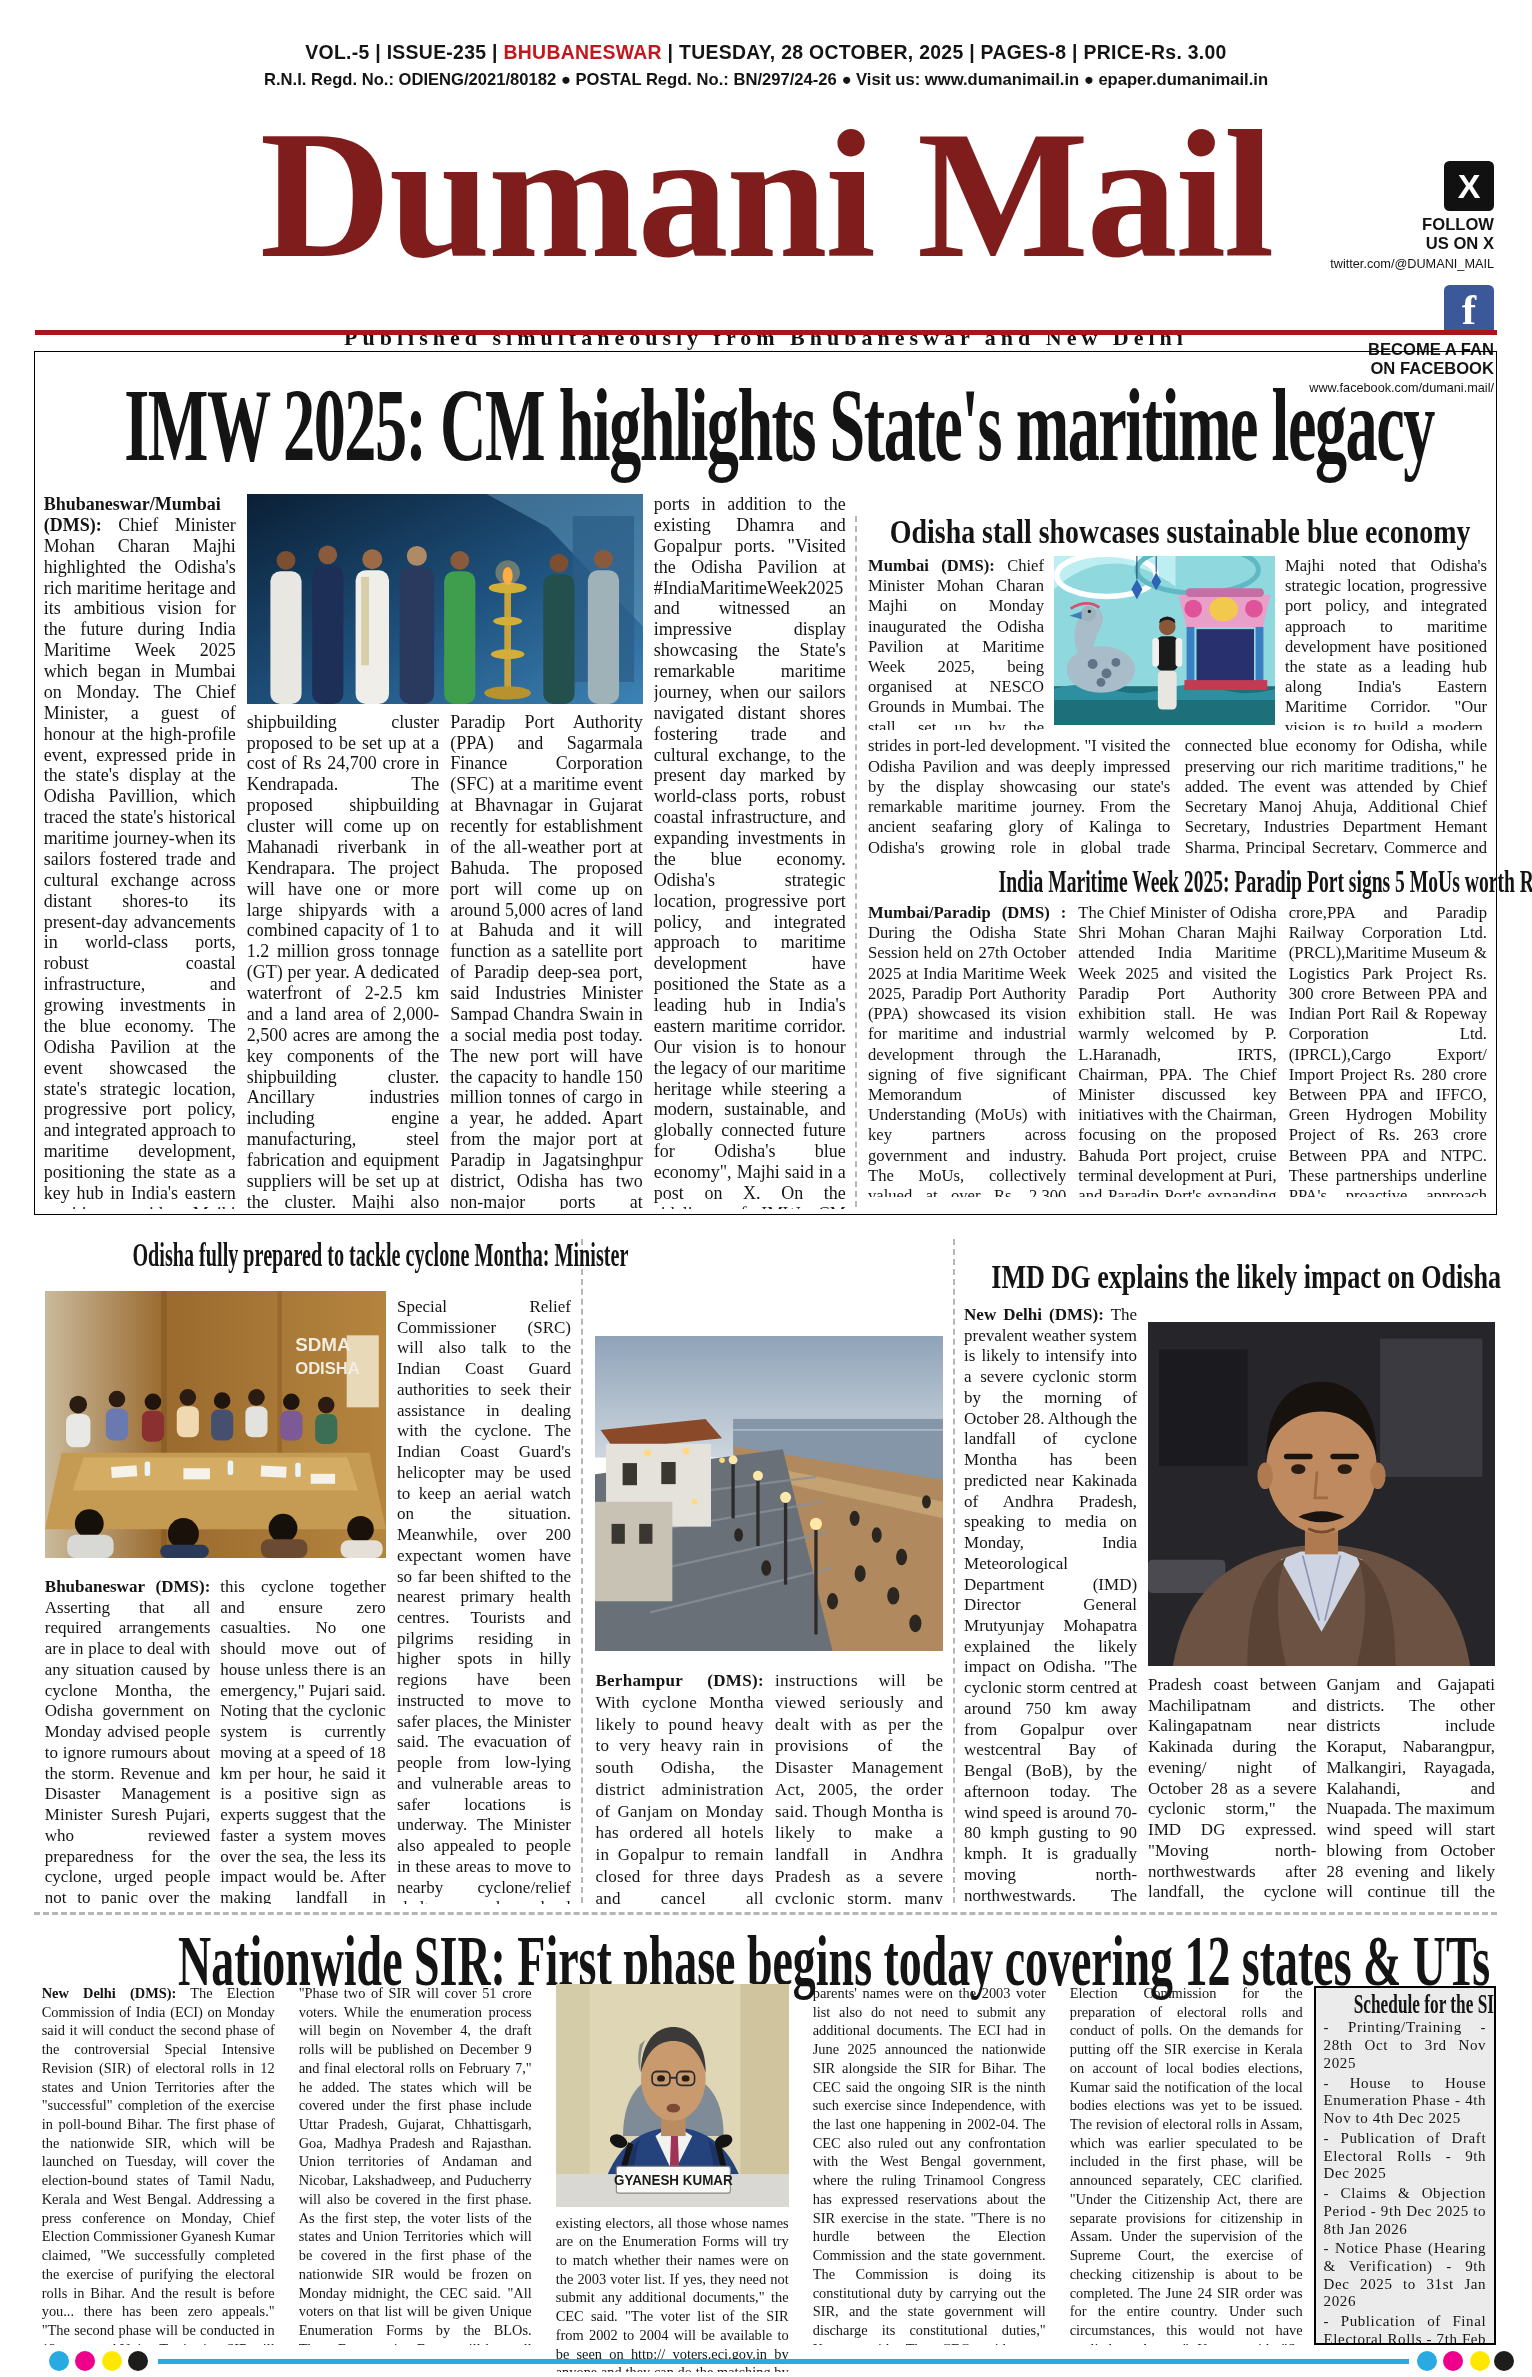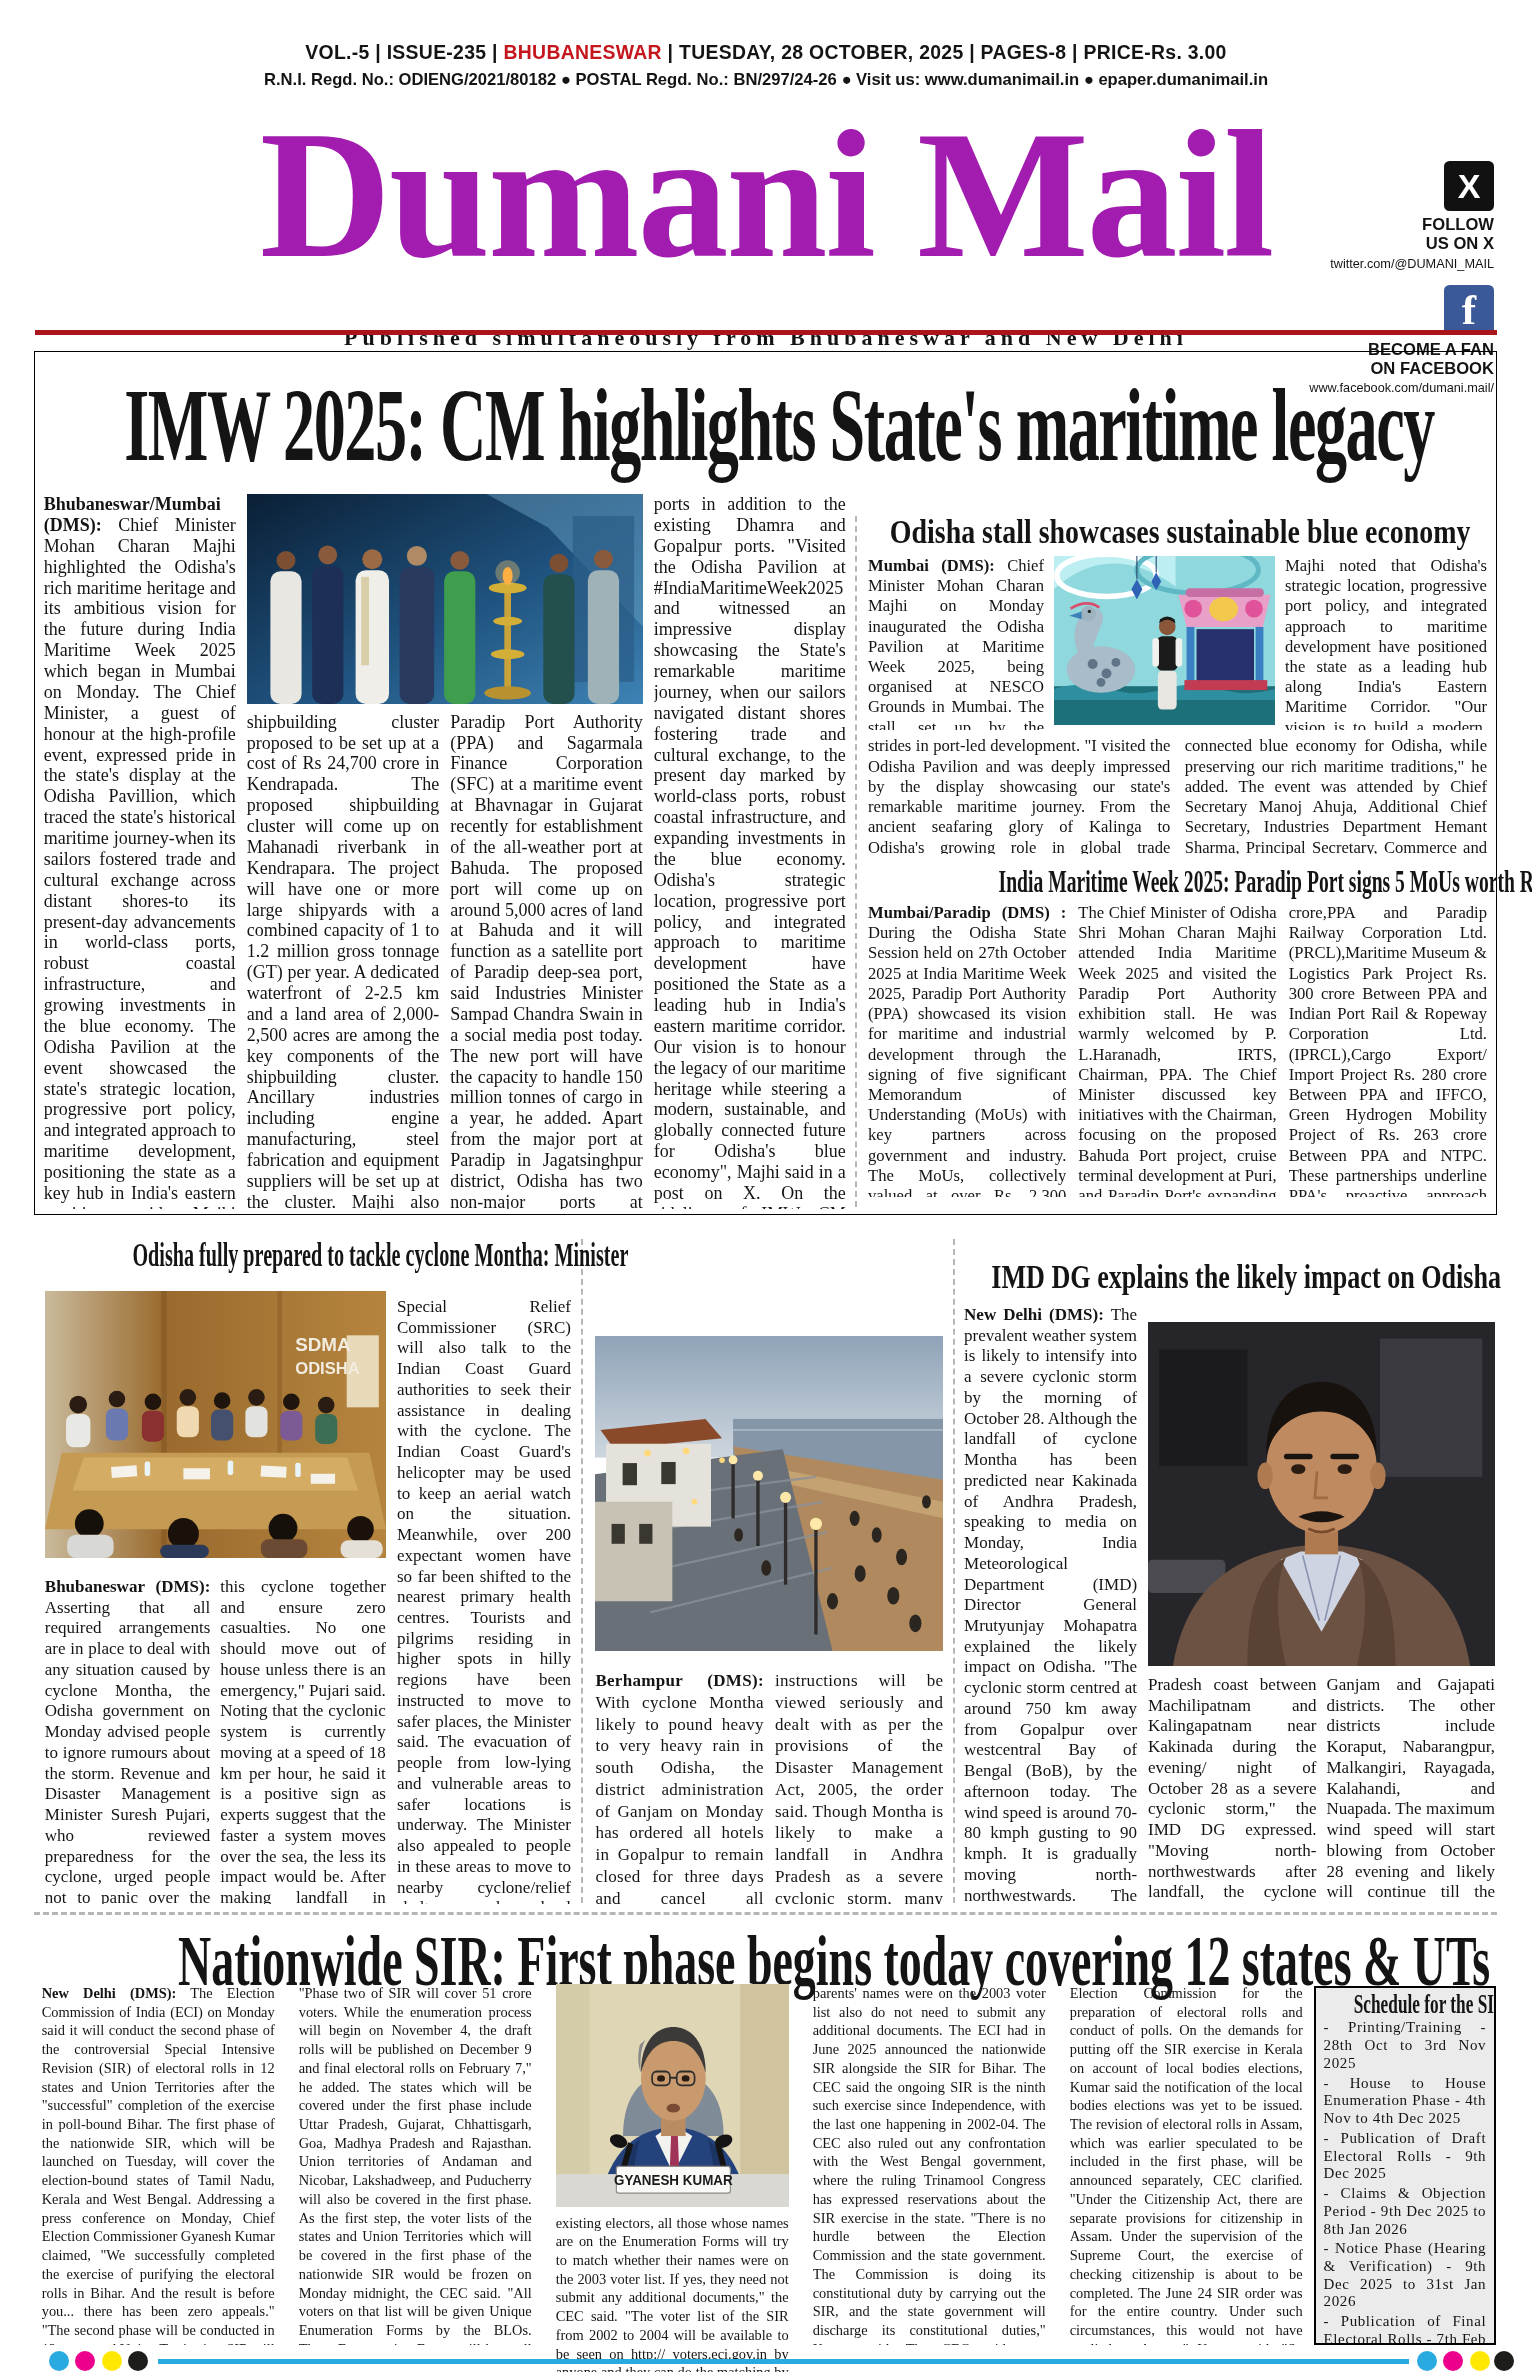--- a/index.html
+++ b/index.html
@@ -12,21 +12,21 @@
   .nowrap{white-space:nowrap;}
   .cond{display:inline-block;transform-origin:center top;}
 
   
   .topbar1{top:19px;left:0;right:0;font-size:19.4px;letter-spacing:0.3px;}
   .topbar1 .city{color:#c4161c;}
   .topbar2{top:48px;left:0;right:0;font-size:16.6px;}
 
   
   .mast-title{top:53px;left:0;right:0;font-size:182px;line-height:1.32;
-              color:#a21caf;font-weight:bold;letter-spacing:-2.2px;}
+              color:#7f1d1d;font-weight:bold;letter-spacing:-2.2px;}
   .tagline{top:303px;left:0;right:0;font-size:22px;font-weight:bold;letter-spacing:5px;text-align:center;}
   .social{top:161px;right:38px;width:199px;text-align:right;font-family:"Liberation Sans",sans-serif;}
   .sq-icon{display:inline-block;width:50px;height:50px;border-radius:5.5px;color:#fff;
            font-weight:bold;text-align:center;line-height:50px;font-size:34px;}
   .x-bg{background:#111;}
   .fb-bg{background:#3b5998;font-family:"Liberation Serif",serif;font-size:43px;}
   .soc-label{font-size:16.6px;font-weight:bold;line-height:1.15;margin-top:4.4px;}
   .soc-url{font-size:12.7px;margin-top:3.3px;}
   .red-rule{top:330px;left:35px;right:35px;height:5px;background:#a9151b;}
 

